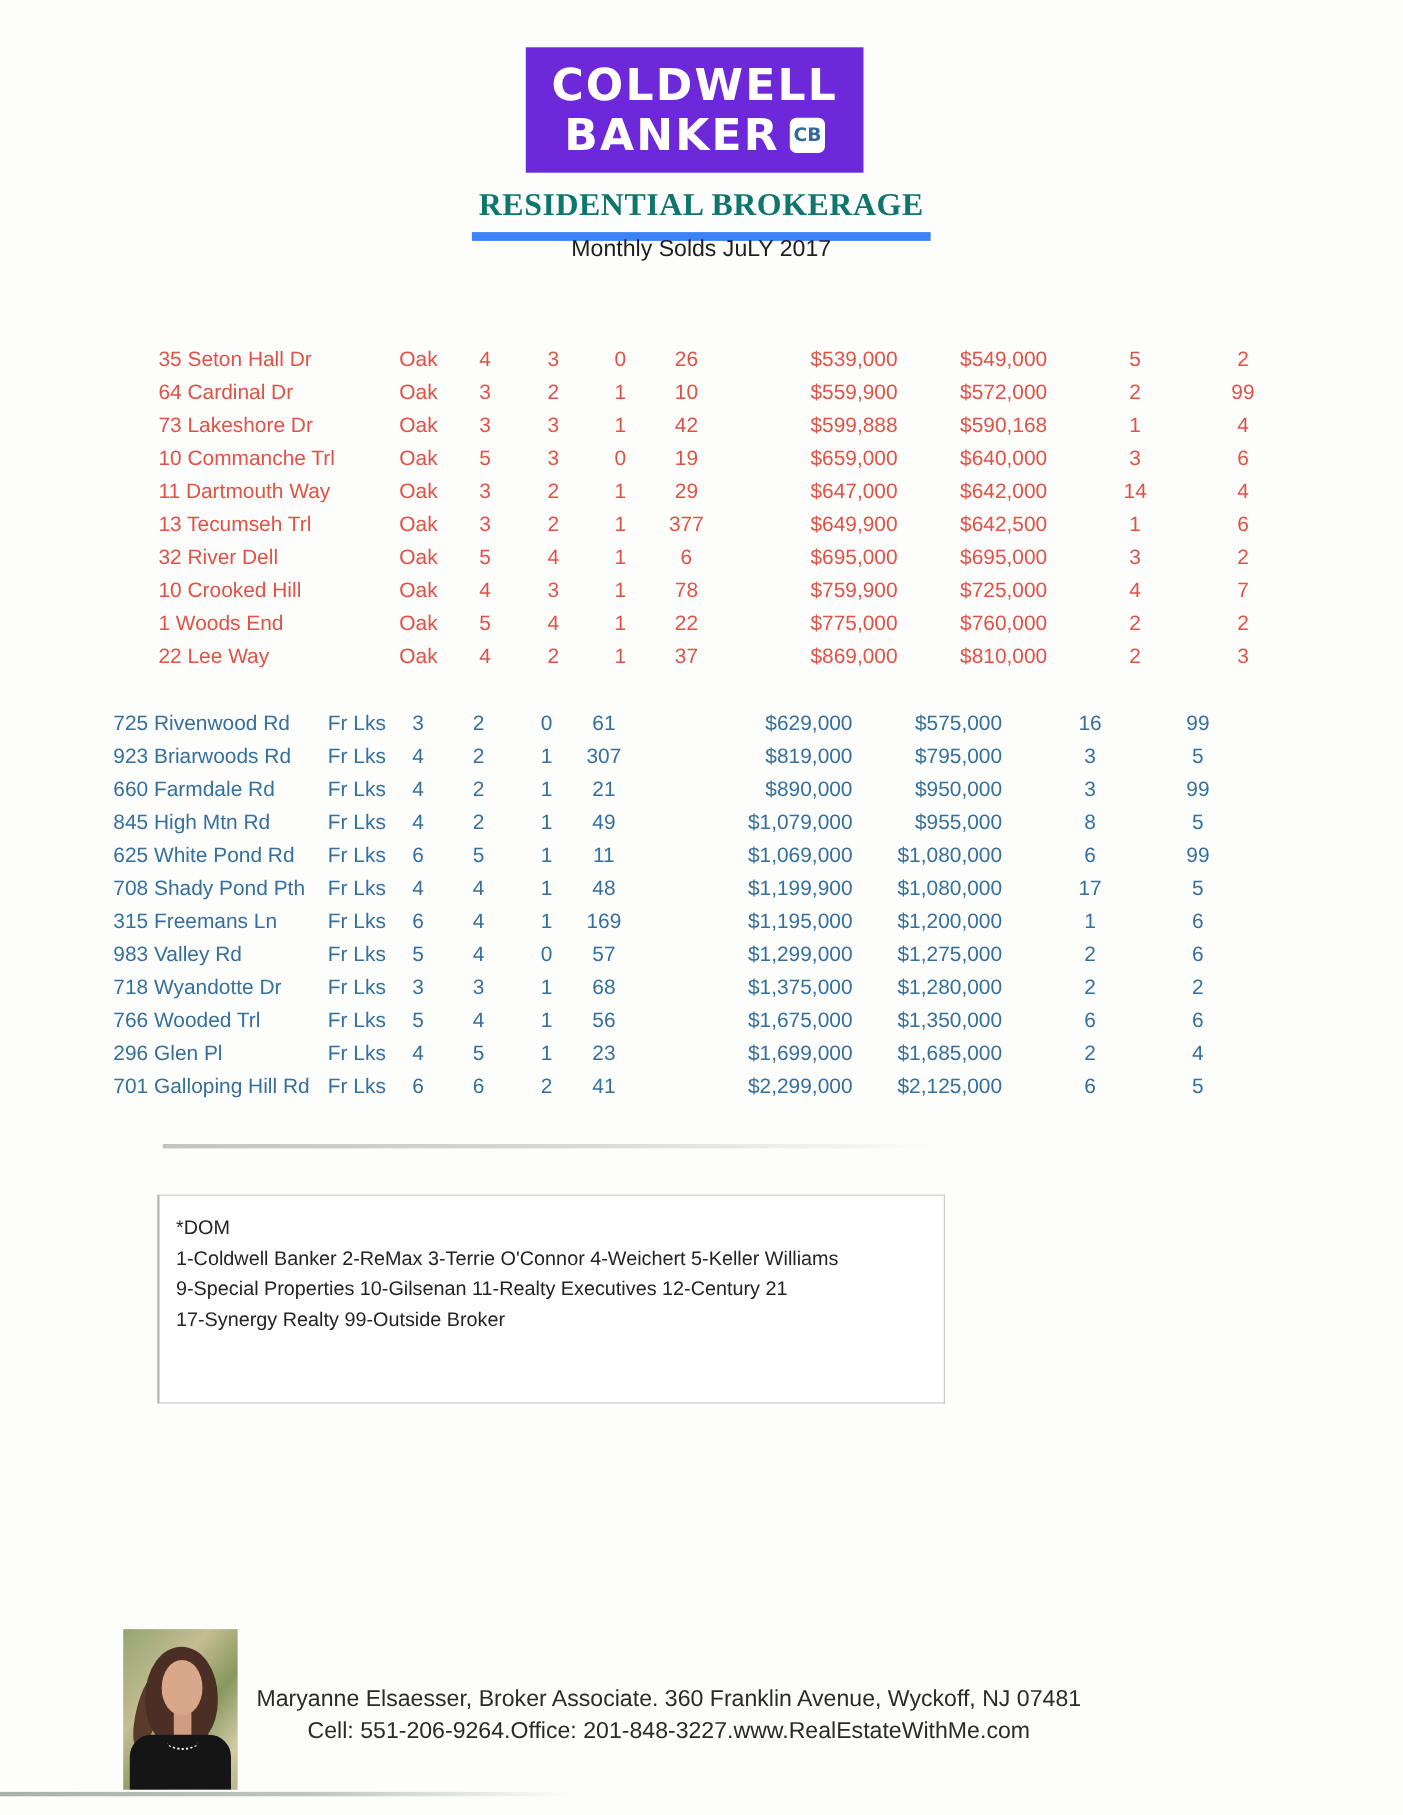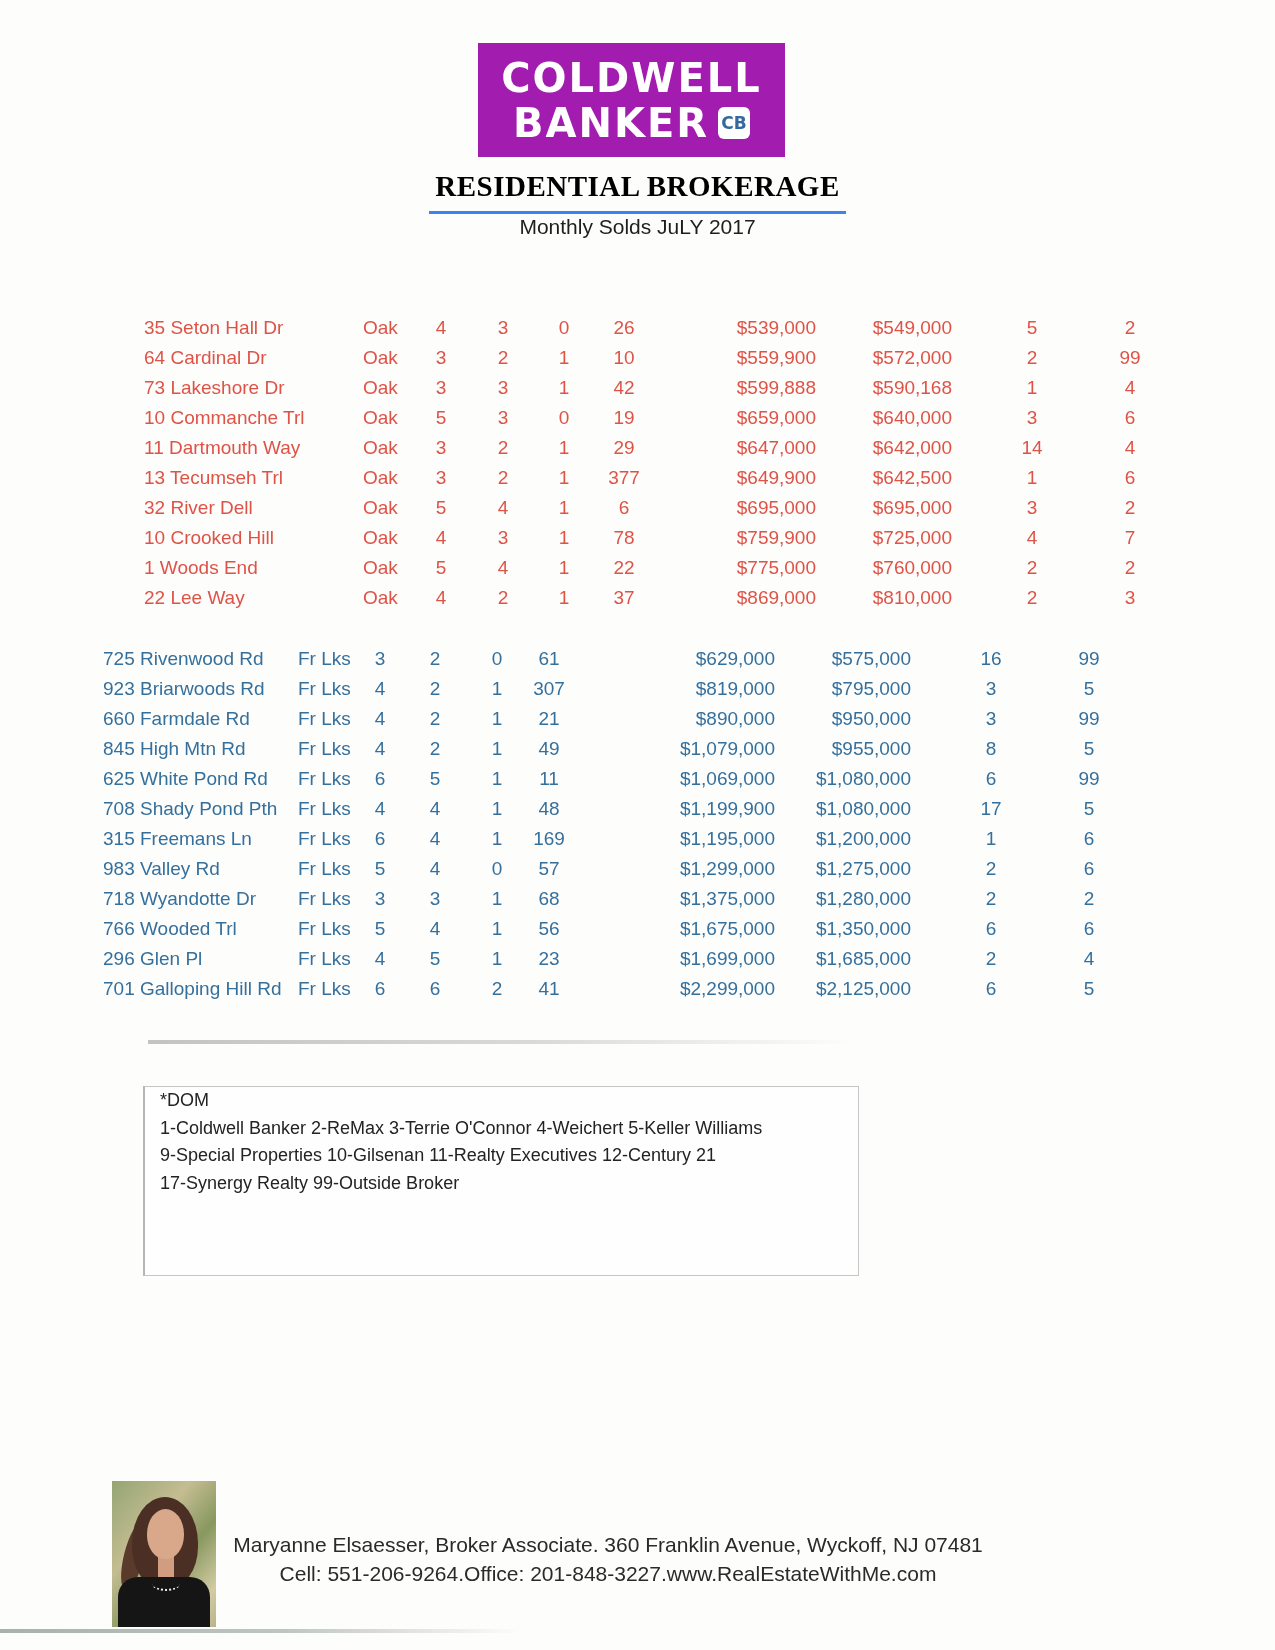--- a/index.html
+++ b/index.html
@@ -13,22 +13,22 @@
               font-size:40px;line-height:1;letter-spacing:2px;}
   .logo-line2{display:flex;align-items:center;gap:9px;}
   .logo-line2 .txt{color:#fff;font-family:"DejaVu Sans",sans-serif;font-weight:bold;
                    font-size:40px;line-height:1;letter-spacing:2px;}
   .cb-badge{width:32px;height:32px;background:#fff;border-radius:6px;
             font-family:"DejaVu Sans",sans-serif;font-weight:bold;font-size:17px;
             display:flex;align-items:center;justify-content:center;}
 
   .title-wrap{position:absolute;left:0;right:0;top:170px;text-align:center;}
   .title-inner{display:inline-block;font-family:"Liberation Serif",serif;font-weight:bold;
-               font-size:29px;letter-spacing:0.5px;color:#000000;
-               border-bottom:3px solid #3b82f6;padding:0 6px 8px 6px;}
+               font-size:29px;letter-spacing:0.5px;color:#0f766e;
+               border-bottom:8px solid #3b82f6;padding:0 6px 8px 6px;}
   .subtitle{position:absolute;left:0;right:0;top:215px;text-align:center;
             font-size:21px;color:#1e1e1e;}
 
   
   .section{position:absolute;left:103px;width:1080px;}
   .sec-oak{top:313px;margin-left:41px;}
   .sec-frlks{top:644px;}
   .row{position:relative;height:30px;}
   .cell{position:absolute;top:0;line-height:30px;font-size:19px;white-space:nowrap;}
   .c-address{left:0;width:210px;text-align:left;}
@@ -51,21 +51,21 @@
   .c-sold_price{left:668px;width:140px;text-align:right;}
   .c-list_broker{left:858px;width:60px;text-align:center;}
   .c-sell_broker{left:956px;width:60px;text-align:center;}
 
   
   .legend-streak{position:absolute;left:148px;top:1040px;width:705px;height:4px;
                  background:linear-gradient(to right,#c3c3c3,#d9d9d9 55%,rgba(220,220,220,0));
                  filter:blur(0.5px);}
   .legend{position:absolute;left:143px;top:1086px;width:716px;height:190px;
           border:1px solid #c6c6c6;border-left:2px solid #b5b5b5;box-sizing:border-box;
-          padding:0 0 0 15px;color:#232323;background:#fefefe;}
+          padding:16px 0 0 15px;color:#232323;background:#fefefe;}
   .legend .line{font-size:18px;line-height:27.5px;white-space:nowrap;}
 
   
   .photo{position:absolute;left:112px;top:1481px;width:104px;height:146px;overflow:hidden;
          background:linear-gradient(130deg,#95a573 0%,#c4bd92 35%,#88985f 60%,#d2cba4 85%,#b8b489 100%);}
   .photo .hair{position:absolute;left:20px;top:16px;width:66px;height:92px;
                background:#4c2f24;border-radius:50% 50% 46% 46%;}
   .photo .hair-swoop{position:absolute;left:12px;top:40px;width:20px;height:70px;
                background:#5a3a2a;border-radius:50%;transform:rotate(14deg);}
   .photo .face{position:absolute;left:35px;top:28px;width:37px;height:50px;
@@ -78,21 +78,21 @@
   .contact{position:absolute;left:208px;top:1530px;width:800px;text-align:center;
            color:#2a2a2a;font-size:21px;line-height:29px;}
   .scan-line{position:absolute;left:0;top:1629px;width:520px;height:4px;
              background:linear-gradient(to right,#a9b1ad 0%,#bfc6c2 55%,rgba(200,206,202,0) 100%);}
 </style>
 </head>
 <body>
 
 <div class="page">
 
-  <div class="logo" style="background: #a21caf;">
+  <div class="logo" style="background: #6d28d9;">
     <div class="logo-line1">COLDWELL</div>
     <div class="logo-line2">
       <span class="txt">BANKER</span>
       <span class="cb-badge" style="color: rgb(52, 105, 155);">CB</span>
     </div>
   </div>
 
   <div class="title-wrap">
     <span class="title-inner">RESIDENTIAL BROKERAGE</span>
   </div>

